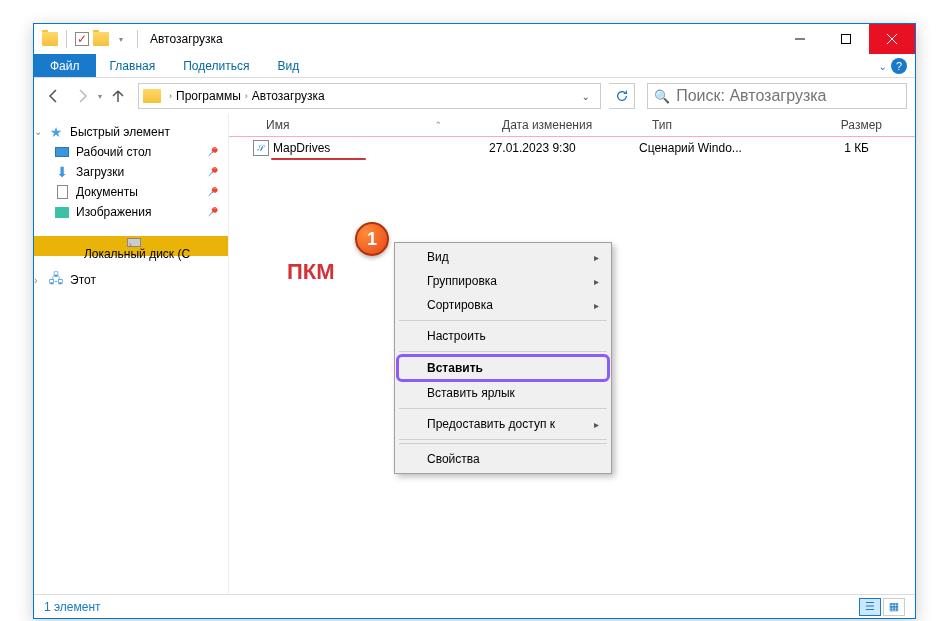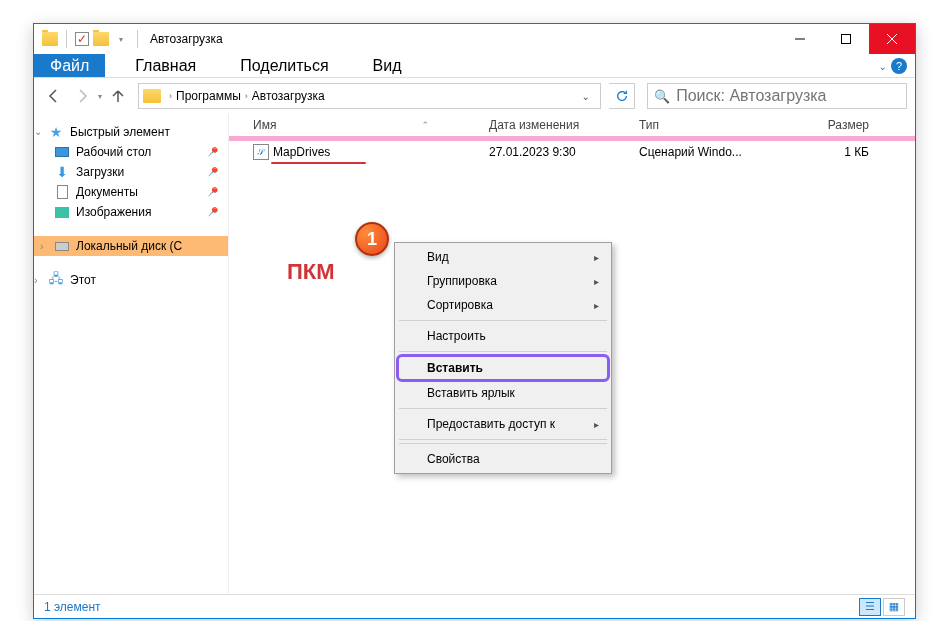--- a/index.html
+++ b/index.html
@@ -14,22 +14,22 @@
     .qat-sep { width: 1px; height: 18px; background: #ccc; margin: 0 4px; }
     .qat-icon { width: 16px; height: 16px; display: flex; align-items: center; justify-content: center; font-size: 12px; }
     .check-icon { color: #d13438; border: 1px solid #888; width: 14px; height: 14px; }
     .titlebar-title { margin-left: 8px; font-size: 12px; color: #000; }
     .titlebar-controls { margin-left: auto; display: flex; }
     .ctrl-btn { width: 46px; height: 30px; display: flex; align-items: center; justify-content: center; color: #000; background:#fff; }
     .ctrl-btn.close { background: #e81123; color: #fff; }
     .ctrl-btn svg { width: 10px; height: 10px; }
     
     .ribbon-tabs { height: 24px; background: #fff; display: flex; align-items: stretch; border-bottom: 1px solid #ddd; position: relative; }
-    .file-tab { background: #1979ca; color: #fff; padding: 0 16px; display: flex; align-items: center; font-size: 16px; }
-    .ribbon-tab { padding: 0 14px; display: flex; align-items: center; font-size: 16px; color: #000000; margin-left: 16px; }
+    .file-tab { background: #1979ca; color: #fff; padding: 0 16px; display: flex; align-items: center; font-size: 12px; }
+    .ribbon-tab { padding: 0 14px; display: flex; align-items: center; font-size: 12px; color: #0369a1; }
     .ribbon-expand { position: absolute; right: 8px; top: 0; height: 24px; display: flex; align-items: center; color: #1979ca; font-size: 10px; gap:4px;}
     .help-icon { width:16px; height:16px; border-radius:50%; background:#1979ca; color:#fff; display:flex;align-items:center;justify-content:center;font-size:11px;}
     
     .navbar { height: 36px; display: flex; align-items: center; padding: 4px 8px; gap: 4px; }
     .nav-btn { width: 24px; height: 24px; display: flex; align-items: center; justify-content: center; color: #555; }
     .nav-btn.disabled { color: #bbb; }
     .nav-btn svg { width: 16px; height: 16px; }
     .dropdown-arrow { font-size: 8px; color: #888; }
     
     .address-bar { flex: 1; height: 26px; border: 1px solid #ccc; display: flex; align-items: center; padding: 0 4px; margin: 0 4px; }
@@ -44,34 +44,34 @@
     .search-icon { color: #1979ca; font-size: 13px; margin-right: 6px; }
     
     .content { display: flex; height: calc(100% - 30px - 24px - 36px - 24px); }
     
     .sidebar { width: 195px; border-right: 1px solid #eee; padding: 8px 0; overflow: hidden; }
     .sidebar-group { margin-bottom: 14px; }
     .sidebar-item { display: flex; align-items: center; padding: 2px 8px 2px 20px; font-size: 12px; color: #000; height: 20px; }
     .sidebar-item.group-head { padding-left: 14px; }
     .sidebar-item.expand::before { content: '⌄'; position: absolute; margin-left: -14px; font-size: 10px; color: #888; transform: translateY(-1px); }
     .sidebar-item.collapsed::before { content: '›'; position: absolute; margin-left: -14px; font-size: 11px; color: #888; }
-    .sidebar-item.selected { background: #fdba74; }
+    .sidebar-item.selected { background: #eab308; flex-direction: column; }
     .sb-icon { width: 16px; height: 16px; margin-right: 6px; display: inline-flex; align-items: center; justify-content: center; }
     .pin { margin-left: auto; color: #888; font-size: 11px; transform: rotate(45deg); }
     .icon-star { color: #4ba3e2; font-size: 14px; }
     .icon-desktop { background: #3a96dd; width: 14px; height: 10px; border: 1px solid #2875aa; }
     .icon-dl { color: #3a96dd; font-size: 14px; }
     .icon-doc { background: #fff; border: 1px solid #888; width: 11px; height: 14px; position: relative; }
     .icon-img { background: #3ac1a6; width: 14px; height: 11px; }
     .icon-pc { background: #888; width: 14px; height: 10px; }
     .icon-disk { background: #ccc; width: 14px; height: 9px; border: 1px solid #888; }
     .icon-net { color: #3a96dd; font-size: 13px; }
     
     .filearea { flex: 1; position: relative; }
-    .columns { display: flex; padding: 4px 0; border-bottom: 5px solid #f9a8d4; font-size: 12px; color: #444; }
+    .columns { display: flex; padding: 4px 0; border-bottom: 1px solid #f9a8d4; font-size: 12px; color: #444; justify-content: center; }
     .col-name { width: 260px; padding-left: 24px; display:flex; align-items:center; }
     .col-name .sort { margin-left: auto; margin-right: 60px; font-size: 9px; color: #888; }
     .col-date { width: 150px; }
     .col-type { width: 150px; }
     .col-size { width: 100px; text-align: right; padding-right:20px; }
     
     .file-row { display: flex; padding: 3px 0; font-size: 12px; color: #000; align-items: center; }
     .file-row .col-name { display: flex; align-items: center; gap: 4px; }
     .file-icon { width: 16px; height: 16px; background: #fff; border: 1px solid #888; position: relative; display:flex;align-items:center;justify-content:center;font-size:9px;color:#1979ca; }
     .file-underline { height: 2px; background: #d13438; width: 95px; margin-left: 42px; margin-top: -1px; border-radius: 1px; }

